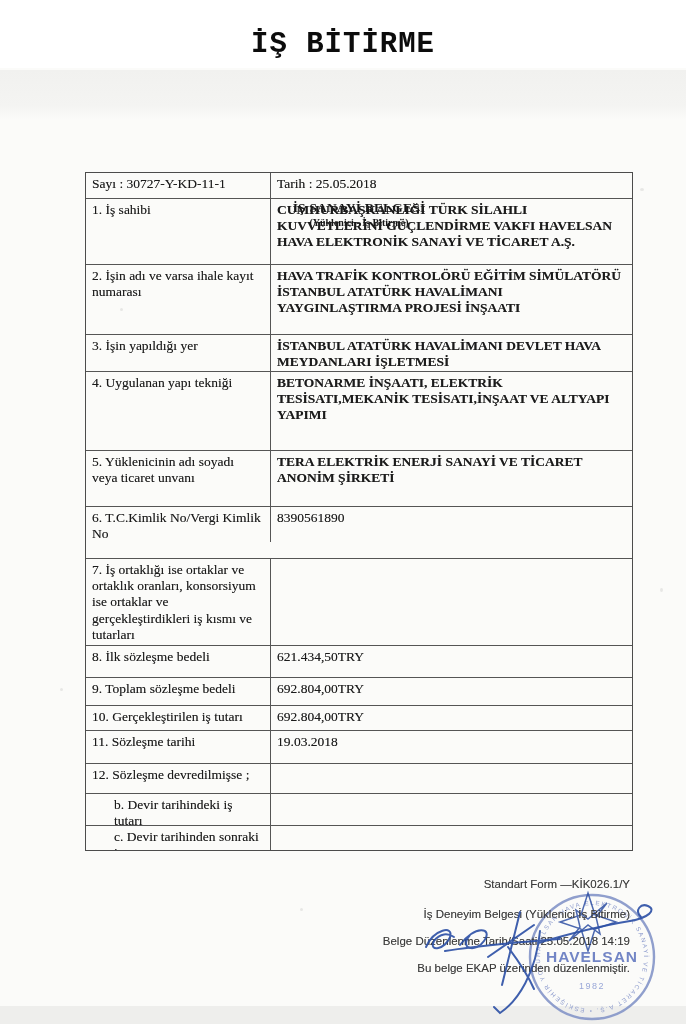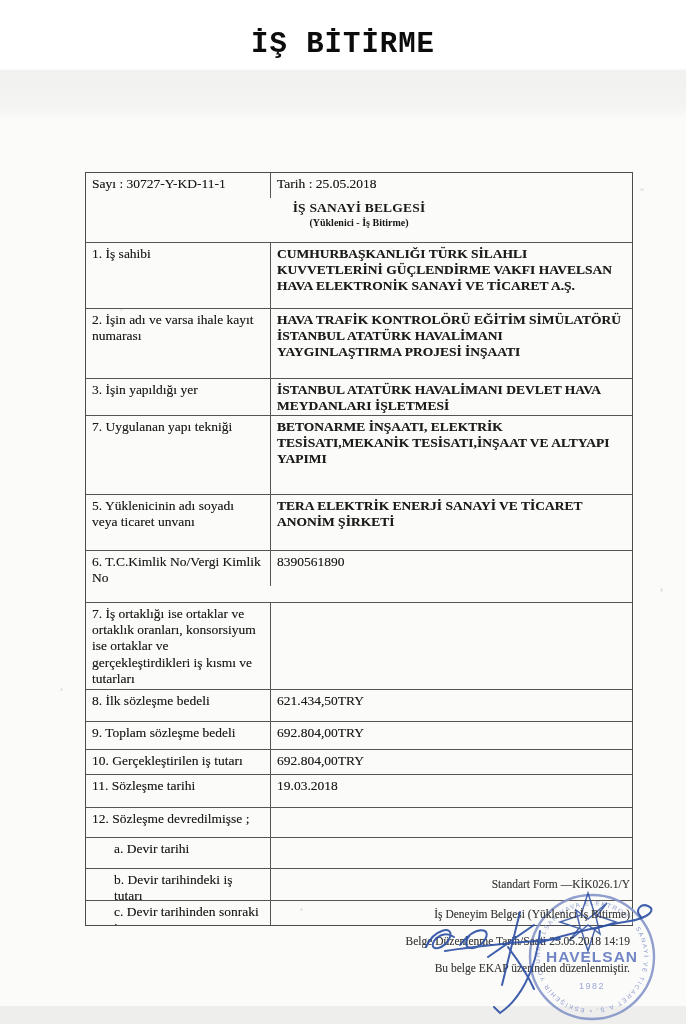--- a/index.html
+++ b/index.html
@@ -48,21 +48,21 @@
     font-size:13.5px;line-height:1.2;color:#1b1b1b;
     text-shadow:0 0 .5px rgba(20,20,20,.45);
   }
   .c-label{width:185px;border-right:1px solid #555;}
   .c-value{flex:1;}
   .v-bold{font-weight:700;}
   .indent{padding-left:28px;}
 
   .footer-line{
     position:absolute;right:56px;width:400px;text-align:right;
-    font-family:Liberation Serif, serif;
+    font-family:Liberation Sans, sans-serif;
     font-size:11.5px;color:#3b3b3b;z-index:3;
     text-shadow:0 0 .5px rgba(40,40,40,.4);
   }
   .stamp-svg{position:absolute;left:500px;top:865px;z-index:2;}
   .signature-svg{position:absolute;left:420px;top:895px;z-index:4;}
 </style>
 </head>
 <body>
 
 <div class="page-title">İŞ BİTİRME</div>
@@ -80,34 +80,34 @@
   <div class="doc-heading">
     <div class="h1">İŞ SANAYİ BELGESİ</div>
     <div class="h2">(Yüklenici - İş Bitirme)</div>
   </div>
 
   <div class="doc-table" style="top:104px;">
     <div class="trow" style="height:25px;">
       <div class="cell c-label">Sayı : 30727-Y-KD-11-1</div>
       <div class="cell c-value">Tarih : 25.05.2018</div>
     </div>
-    <div class="trow" style="height:66px;margin-top:44px;">
+    <div class="trow" style="height:66px;">
       <div class="cell c-label">1. İş sahibi</div>
       <div class="cell c-value v-bold">CUMHURBAŞKANLIĞI TÜRK SİLAHLI KUVVETLERİNİ GÜÇLENDİRME VAKFI HAVELSAN HAVA ELEKTRONİK SANAYİ VE TİCARET A.Ş.</div>
     </div>
     <div class="trow" style="height:70px;">
       <div class="cell c-label">2. İşin adı ve varsa ihale kayıt numarası</div>
       <div class="cell c-value v-bold">HAVA TRAFİK KONTROLÖRÜ EĞİTİM SİMÜLATÖRÜ İSTANBUL ATATÜRK HAVALİMANI YAYGINLAŞTIRMA PROJESİ İNŞAATI</div>
     </div>
     <div class="trow" style="height:37px;">
       <div class="cell c-label">3. İşin yapıldığı yer</div>
       <div class="cell c-value v-bold">İSTANBUL ATATÜRK HAVALİMANI DEVLET HAVA MEYDANLARI İŞLETMESİ</div>
     </div>
     <div class="trow" style="height:79px;">
-      <div class="cell c-label">7. Uygulanan yapı tekniği</div>
+      <div class="cell c-label">4. Uygulanan yapı tekniği</div>
       <div class="cell c-value v-bold">BETONARME İNŞAATI, ELEKTRİK TESİSATI,MEKANİK TESİSATI,İNŞAAT VE ALTYAPI YAPIMI</div>
     </div>
     <div class="trow" style="height:56px;">
       <div class="cell c-label">5. Yüklenicinin adı soyadı veya ticaret unvanı</div>
       <div class="cell c-value v-bold">TERA ELEKTRİK ENERJİ SANAYİ VE TİCARET ANONİM ŞİRKETİ</div>
     </div>
     <div class="trow" style="height:36px;">
       <div class="cell c-label">6. T.C.Kimlik No/Vergi Kimlik No</div>
       <div class="cell c-value">8390561890</div>
     </div>
@@ -126,24 +126,20 @@
     <div class="trow" style="height:25px;">
       <div class="cell c-label">10. Gerçekleştirilen iş tutarı</div>
       <div class="cell c-value">692.804,00TRY</div>
     </div>
     <div class="trow" style="height:33px;">
       <div class="cell c-label">11. Sözleşme tarihi</div>
       <div class="cell c-value">19.03.2018</div>
     </div>
     <div class="trow" style="height:30px;">
       <div class="cell c-label">12. Sözleşme devredilmişse ;</div>
-      <div class="cell c-value"></div>
-    </div>
-    <div class="trow" style="height:31px;">
-      <div class="cell c-label indent">a. Devir tarihi</div>
       <div class="cell c-value"></div>
     </div>
     <div class="trow" style="height:32px;">
       <div class="cell c-label indent">b. Devir tarihindeki iş tutarı</div>
       <div class="cell c-value"></div>
     </div>
     <div class="trow" style="height:25px;">
       <div class="cell c-label indent">c. Devir tarihinden sonraki iş</div>
       <div class="cell c-value"></div>
     </div>

